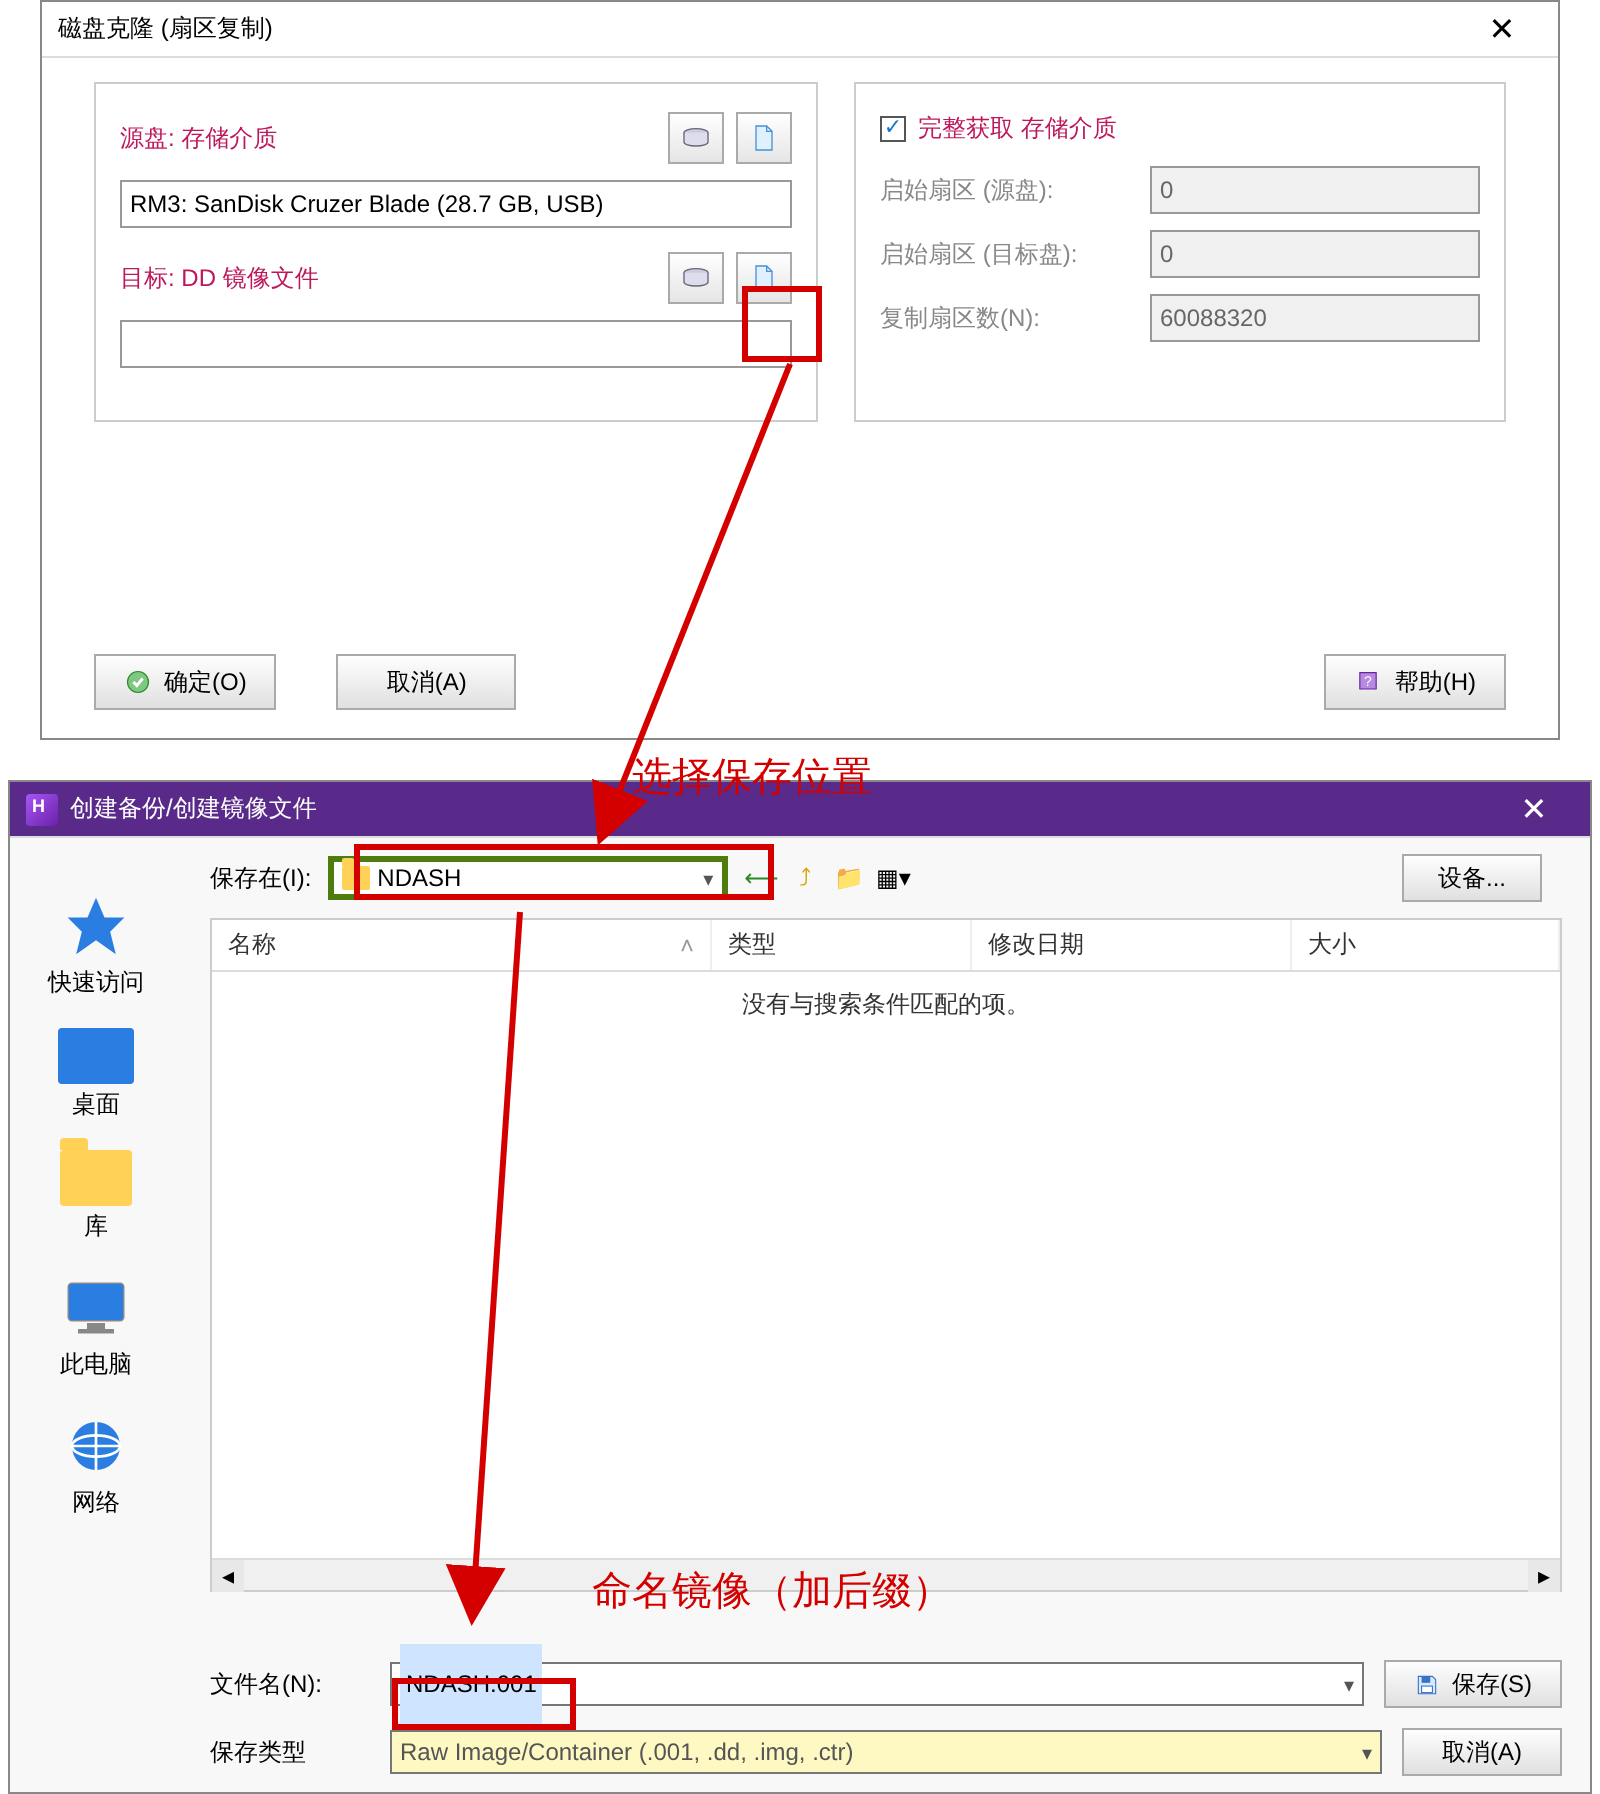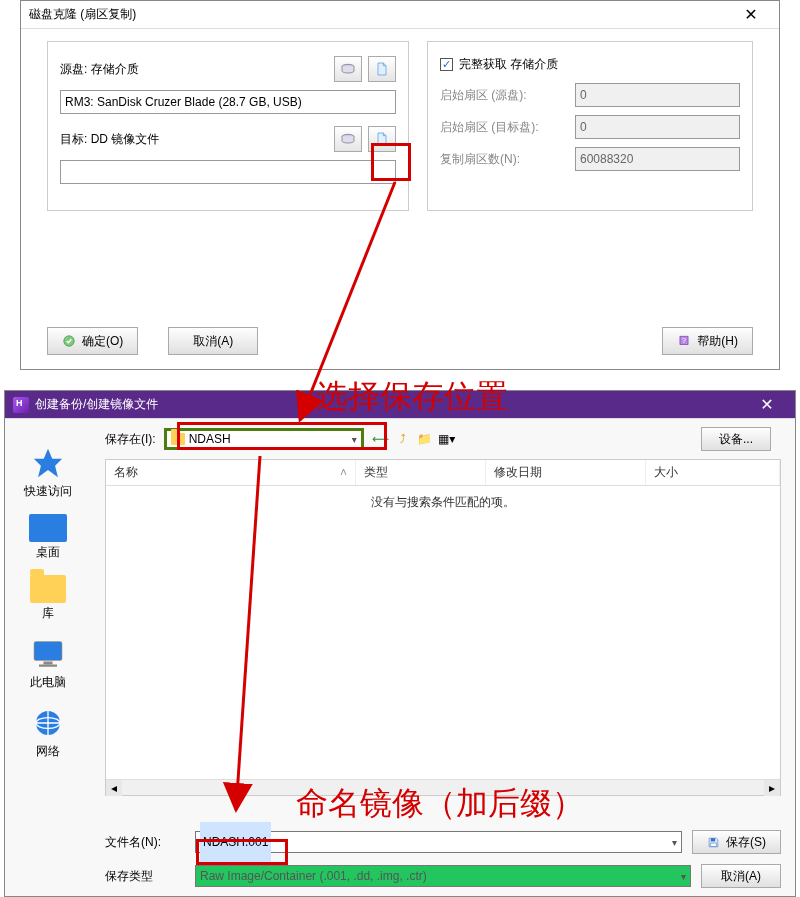--- a/index.html
+++ b/index.html
@@ -14,21 +14,21 @@
 .title-icon::after { content:"H"; color:#fff; font-size:9px; position:absolute; left:3px; top:1px; font-weight:bold; }
 
 .dlg1 { left: 20px; top: 0; width: 760px; height: 370px; }
 .dlg1-body { padding: 12px 26px 16px 26px; position: relative; height: calc(100% - 28px); }
 
 .panel { border: 1px solid #ccc; padding: 14px 12px 12px 12px; position: relative; }
 .panel-left { position:absolute; left: 26px; top: 12px; width: 362px; height: 170px; }
 .panel-right { position:absolute; right: 26px; top: 12px; width: 326px; height: 170px; }
 
 .row { display: flex; align-items: center; margin-bottom: 8px; gap: 6px; }
-.label { font-size: 12px; color: #000000; }
+.label { font-size: 12px; color: #be185d; }
 .label.grey { color: #888; }
 .textbox { height: 24px; border: 1px solid #999; padding: 0 4px; font-size: 12px; background: #fff; color: #000; }
 .textbox.ro { background: #f0f0f0; color: #666; }
 .iconbtn { width: 28px; height: 26px; border: 1px solid #aaa; background: linear-gradient(#fff,#e5e5e5); display:inline-flex; align-items:center; justify-content:center; cursor:pointer; }
 .iconbtn svg { width: 16px; height: 16px; }
 
 .redbox { position: absolute; border: 3px solid #d40000; pointer-events: none; z-index: 50; }
 
 .chk { display:flex; align-items:center; gap:6px; }
 .chkbox { width:13px; height:13px; border:1px solid #555; background:#fff; display:inline-flex; align-items:center; justify-content:center; cursor:pointer; }
@@ -69,21 +69,21 @@
 .hscroll { position:absolute; bottom:0; left:0; right:0; height:16px; background:#f0f0f0; border-top:1px solid #ddd; display:flex; align-items:center; }
 .hscroll .arrow { width:16px; height:16px; display:flex; align-items:center; justify-content:center; background:#e8e8e8; cursor:pointer; }
 
 .bottom-fields { position:absolute; left: 14px; right:14px; bottom: 8px; }
 .bf-row { display:flex; align-items:center; gap:10px; margin-top:10px; }
 .bf-row .lbl { width:80px; font-size:12px; }
 .bf-input { flex:1; height:22px; border:1px solid #777; background:#fff; padding:0 4px; font-size:12px; display:flex; align-items:center; }
 .bf-input .caret { margin-left:auto; }
 
 
-.anno { position:absolute; color:#d40000; font-size:32px; pointer-events:none; z-index:60; font-family:"Microsoft YaHei"; }
+.anno { position:absolute; color:#d40000; font-size:20px; pointer-events:none; z-index:60; font-family:"Microsoft YaHei"; }
 svg.overlay { position:absolute; left:0; top:0; pointer-events:none; z-index:55; }
 .caret::after { content:"▾"; font-size:10px; color:#555; }
 
 </style>
 </head>
 <body>
 
 <div class="window dlg1">
   <div class="titlebar">
     <span class="titlebar-text">磁盘克隆 (扇区复制)</span>
@@ -265,21 +265,21 @@
             <svg width="13" height="13" viewBox="0 0 24 24">
                 <path d="M4 4h13l3 3v13H4z" fill="#d7e9ff" stroke="#3b72c4"></path>
                 <rect x="7" y="4" width="8" height="6" fill="#3b72c4"></rect>
                 <rect x="7" y="13" width="10" height="6" fill="#fff" stroke="#3b72c4"></rect>
               </svg>
             <span>保存(S)</span>
           </span>
         </div>
         <div class="bf-row">
           <span class="lbl">保存类型</span>
-          <div class="bf-input" style="background:#22c55e">
+          <div class="bf-input" style="background:#fef9c3">
             <span style="color:#555">Raw Image/Container (.001, .dd, .img, .ctr)</span>
             <span class="caret"></span>
           </div>
           <span class="btn" style="min-width:80px; height:24px">
             <span>取消(A)</span>
           </span>
         </div>
       </div>
     </div>
   </div>

